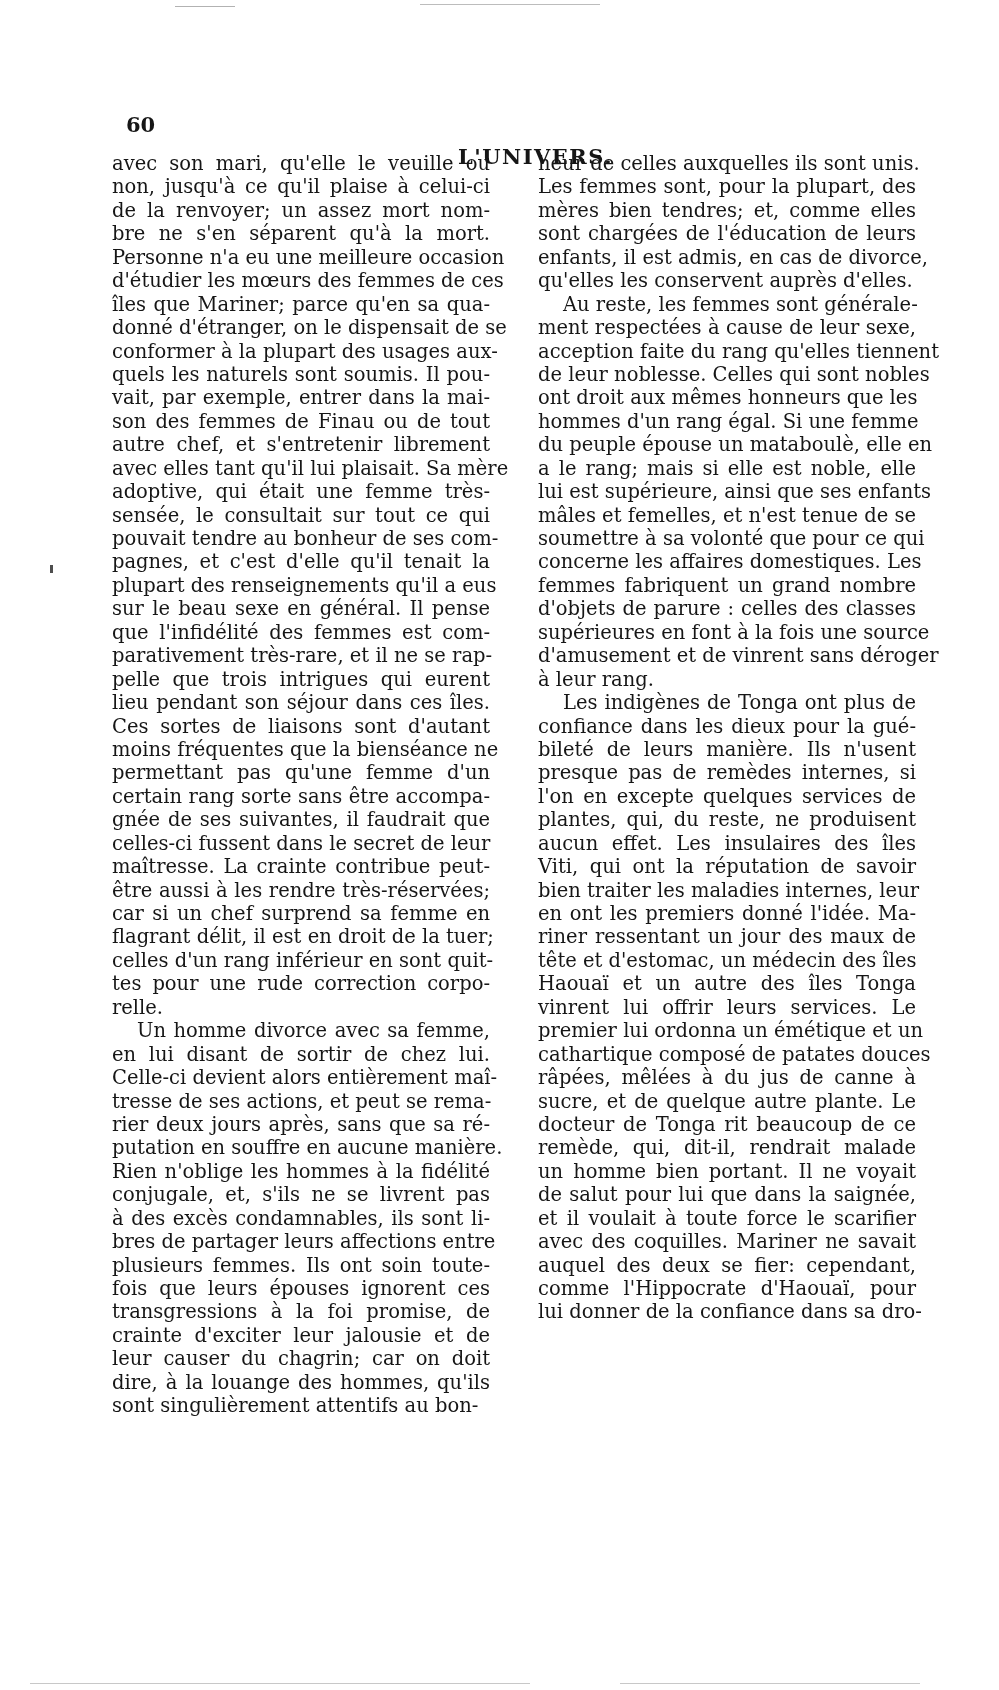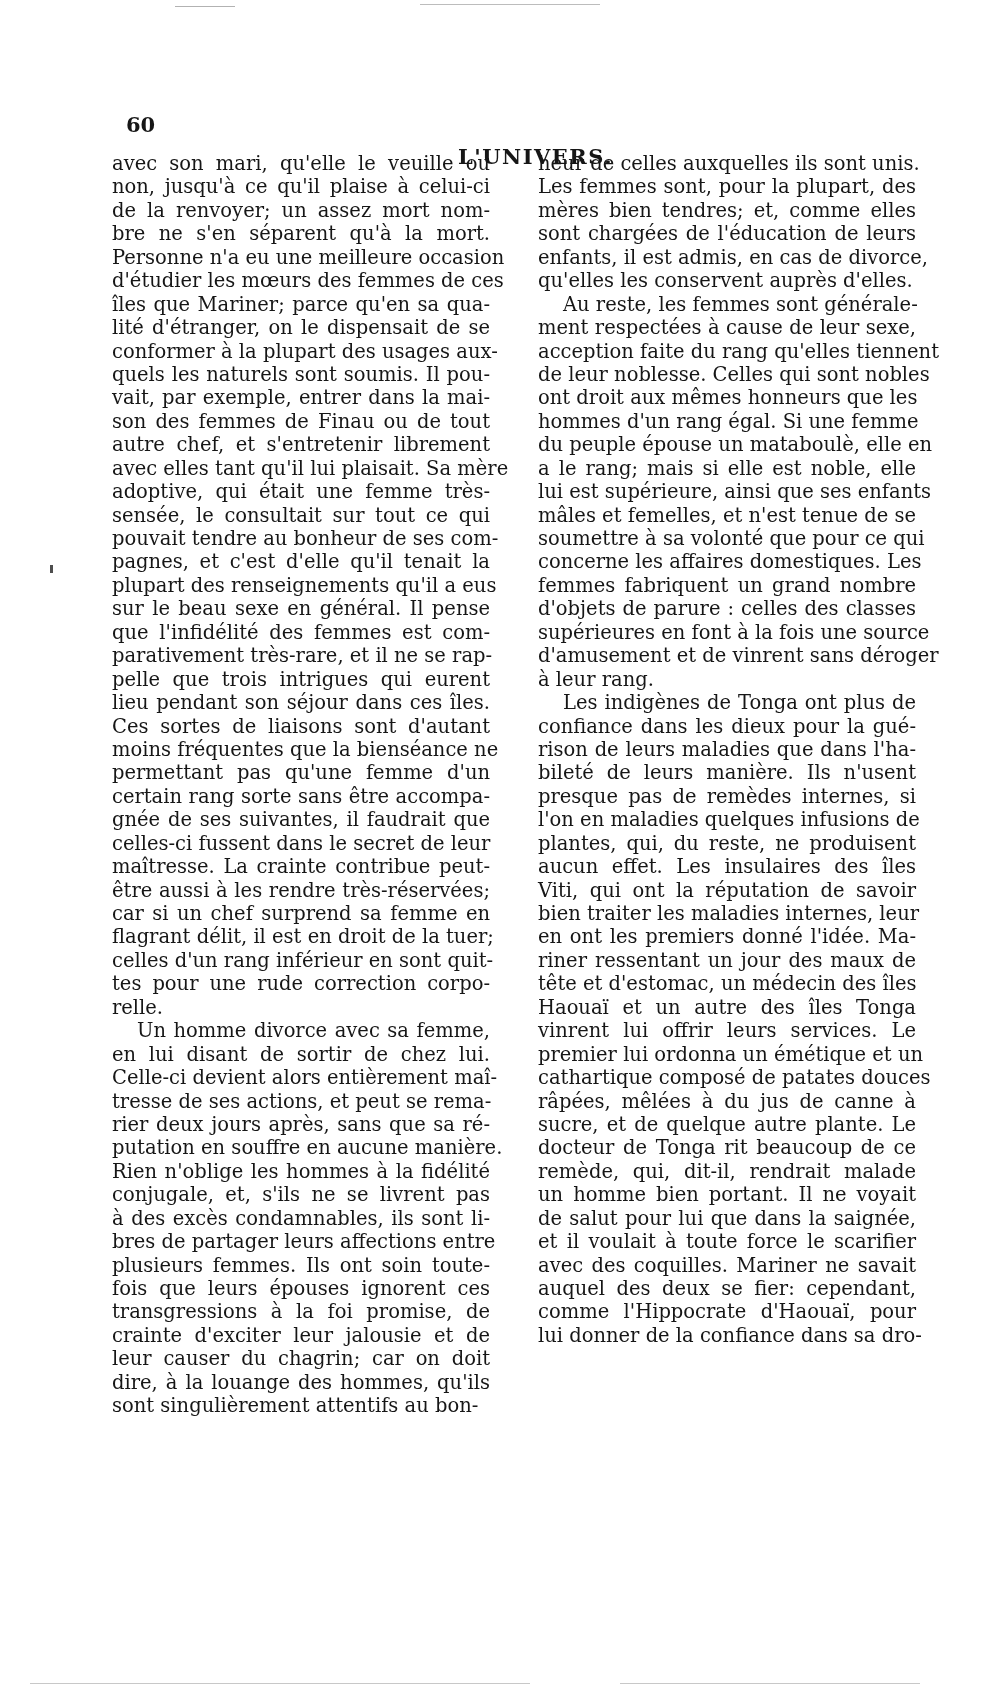--- a/index.html
+++ b/index.html
@@ -31,21 +31,21 @@
   </div>
 
   <div class="col col-left" id="col-left">
       <span class="line">avec son mari, qu'elle le veuille ou</span>
       <span class="line">non, jusqu'à ce qu'il plaise à celui-ci</span>
       <span class="line">de la renvoyer; un assez mort nom-</span>
       <span class="line">bre ne s'en séparent qu'à la mort.</span>
       <span class="line">Personne n'a eu une meilleure occasion</span>
       <span class="line">d'étudier les mœurs des femmes de ces</span>
       <span class="line">îles que Mariner; parce qu'en sa qua-</span>
-      <span class="line">lité d'étranger, on le dispensait de se</span>
+      <span class="line">donné d'étranger, on le dispensait de se</span>
       <span class="line">conformer à la plupart des usages aux-</span>
       <span class="line">quels les naturels sont soumis. Il pou-</span>
       <span class="line">vait, par exemple, entrer dans la mai-</span>
       <span class="line">son des femmes de Finau ou de tout</span>
       <span class="line">autre chef, et s'entretenir librement</span>
       <span class="line">avec elles tant qu'il lui plaisait. Sa mère</span>
       <span class="line">adoptive, qui était une femme très-</span>
       <span class="line">sensée, le consultait sur tout ce qui</span>
       <span class="line">pouvait tendre au bonheur de ses com-</span>
       <span class="line">pagnes, et c'est d'elle qu'il tenait la</span>
@@ -109,24 +109,23 @@
         <span class="line">concerne les affaires domestiques. Les</span>
         <span class="line">femmes fabriquent un grand nombre</span>
         <span class="line">d'objets de parure : celles des classes</span>
         <span class="line">supérieures en font à la fois une source</span>
         <span class="line">d'amusement et de vinrent sans déroger</span>
         <span class="line last">à leur rang.</span>
       </div>
     <div id="col-right-bottom">
         <span class="line indent">Les indigènes de Tonga ont plus de</span>
         <span class="line">confiance dans les dieux pour la gué-</span>
-        <span class="line">rison de leurs maladies que dans l'ha-</span>
         <span class="line">bileté de leurs manière. Ils n'usent</span>
         <span class="line">presque pas de remèdes internes, si</span>
-        <span class="line">l'on en maladies quelques infusions de</span>
+        <span class="line">l'on en excepte quelques services de</span>
         <span class="line">plantes, qui, du reste, ne produisent</span>
         <span class="line">aucun effet. Les insulaires des îles</span>
         <span class="line">Viti, qui ont la réputation de savoir</span>
         <span class="line">bien traiter les maladies internes, leur</span>
         <span class="line">en ont les premiers donné l'idée. Ma-</span>
         <span class="line">riner ressentant un jour des maux de</span>
         <span class="line">tête et d'estomac, un médecin des îles</span>
         <span class="line">Haouaï et un autre des îles Tonga</span>
         <span class="line">vinrent lui offrir leurs services. Le</span>
         <span class="line">premier lui ordonna un émétique et un</span>

